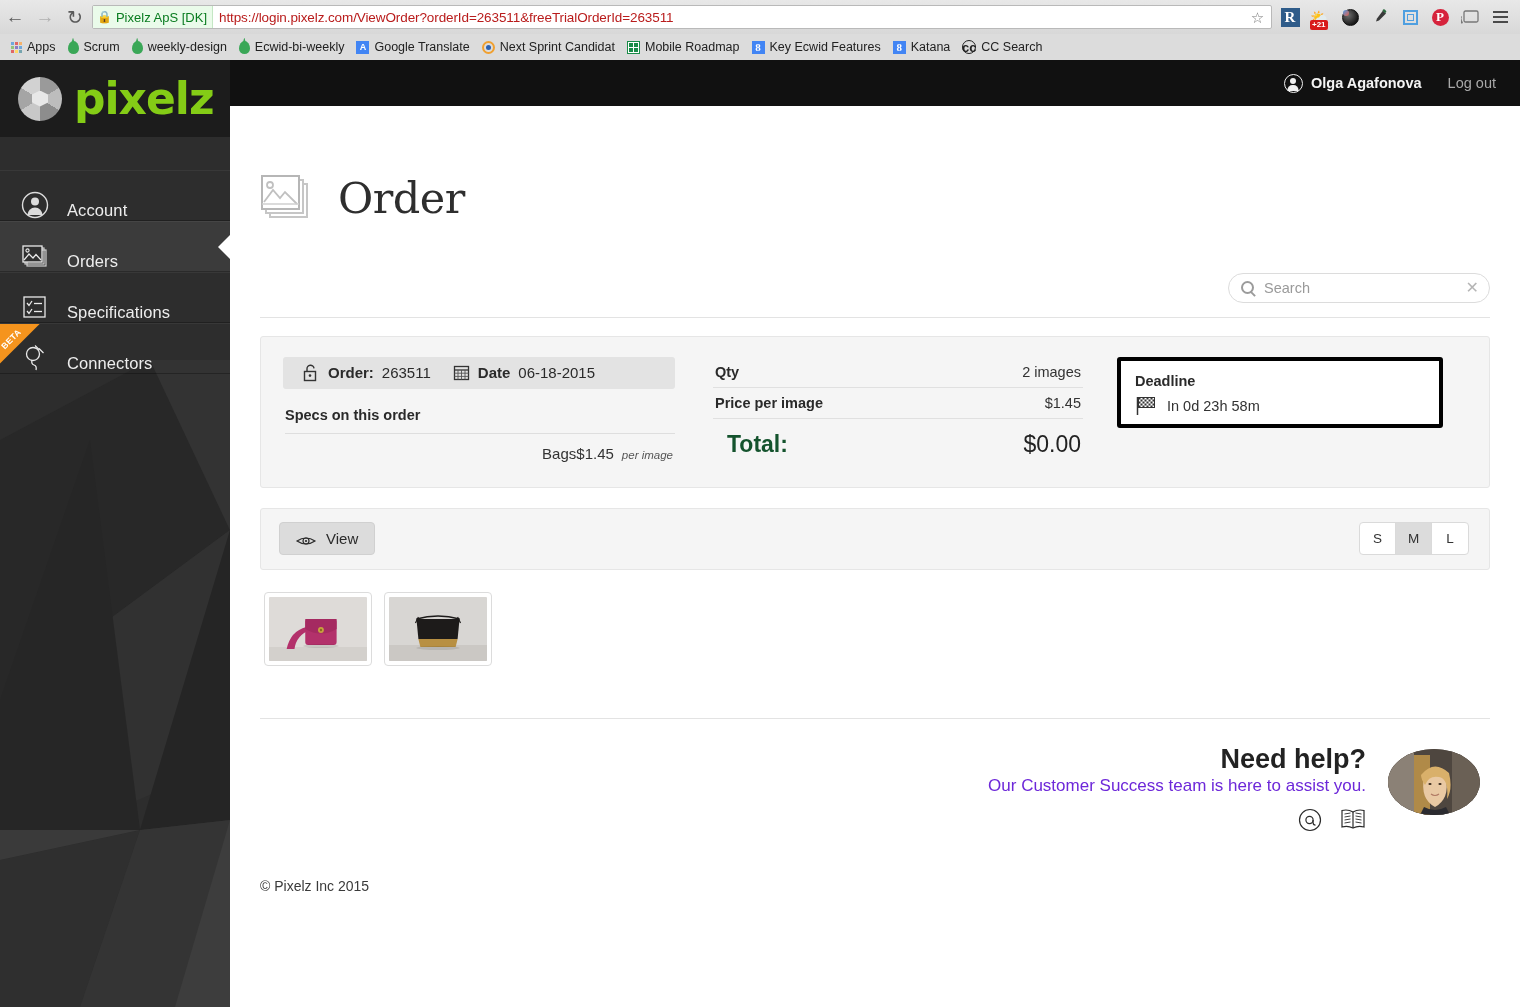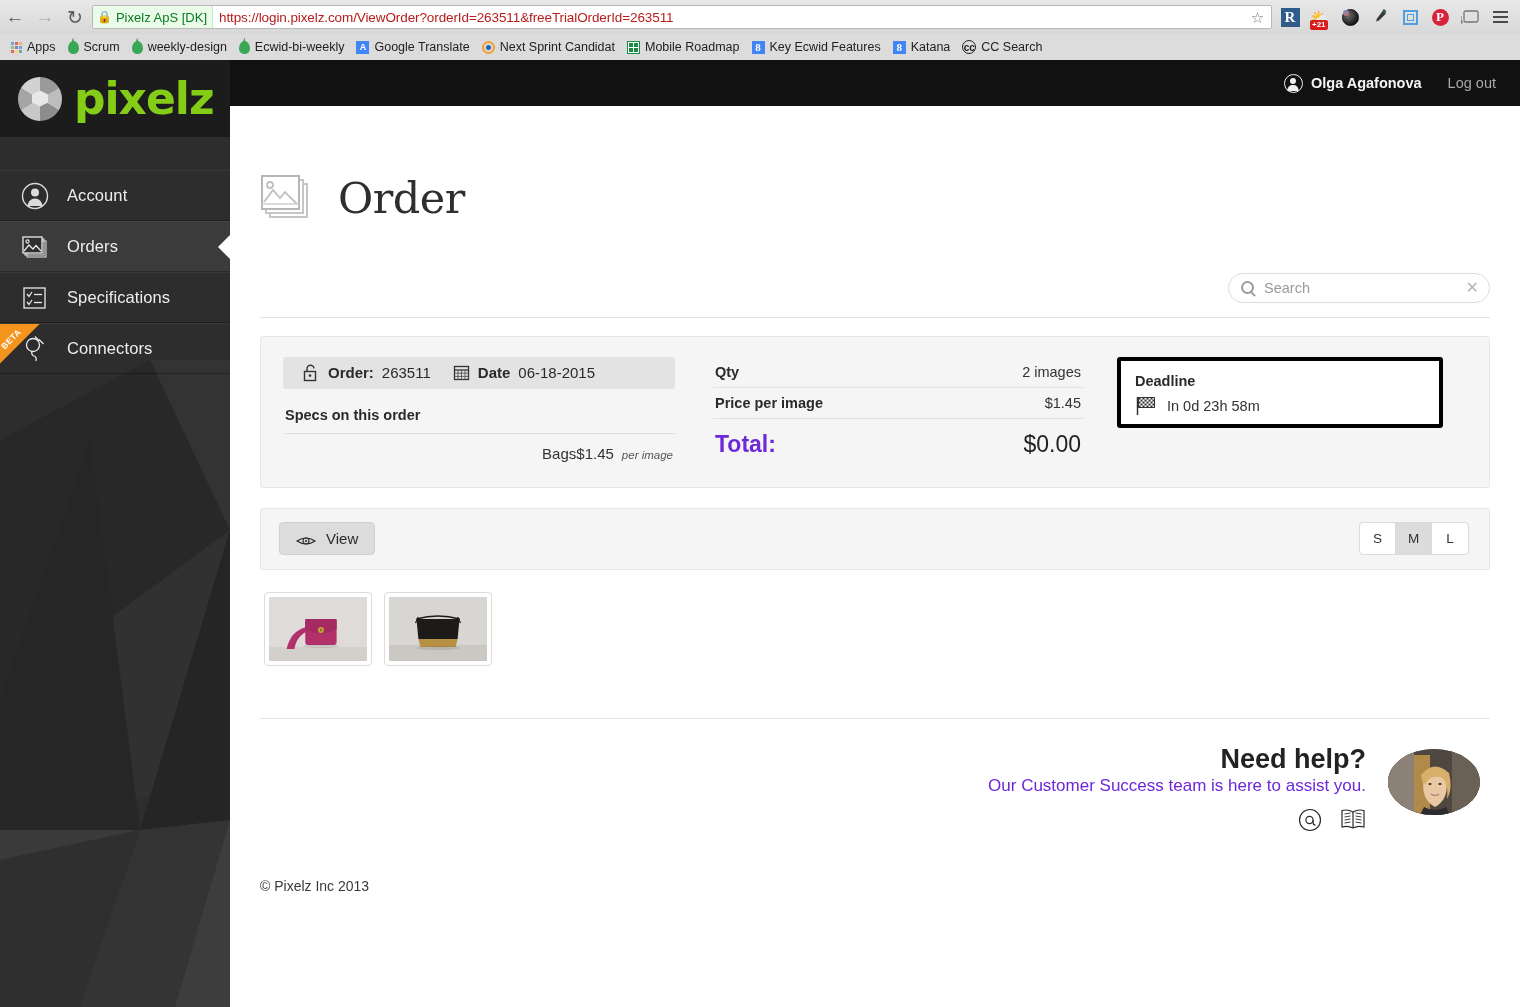--- a/index.html
+++ b/index.html
@@ -135,21 +135,21 @@
     display:grid;grid-template-columns:1fr 1fr;grid-template-rows:1fr 1fr;gap:1px;padding:1px;
   }
   .bm-sheet i{background:#1a8c48;display:block;}
   .bm-g {
     width:13px;height:13px;background:#4285f4;color:#fff;
     font-family:"Liberation Serif",serif;font-weight:bold;font-size:11px;
     display:flex;align-items:center;justify-content:center;
   }
   .bm-cc {
     width:14px;height:14px;border-radius:50%;border:1.5px solid #222;
-    font-size:10px;display:flex;align-items:center;justify-content:center;color:#222;
+    font-size:13px;display:flex;align-items:center;justify-content:center;color:#222;
     font-weight:bold;
   }
 
   
   #app { position: absolute; left:0; top:60px; width:1520px; height:947px; background:#fff; }
 
   
   #sidebar {
     position:absolute; left:0; top:0; width:230px; height:947px;
     background:#2b2b2b; overflow:hidden;
@@ -168,21 +168,21 @@
     content:''; position:absolute; left:50%; top:50%; transform:translate(-50%,-50%);
     width:16px;height:16px;background:#e8e8e8;
     clip-path: polygon(50% 0,100% 25%,100% 75%,50% 100%,0 75%,0 25%);
   }
   .logo-text {
     color:#84cc16; font-size:44px; font-weight:bold; letter-spacing:-1px;
     font-family:"DejaVu Sans", sans-serif;
   }
   #nav-list { position:relative; padding-top:33px; }
   .nav-item {
-    position:relative; height:51px; display:flex; align-items:center;
+    position:relative; height:51px; display:flex; align-items:flex-end;
     padding-left:20px; gap:17px; color:#e6e6e6; cursor:pointer;
     border-top:1px solid rgba(255,255,255,0.055);
     border-bottom:1px solid rgba(0,0,0,0.28);
   }
   .nav-item.active { background:rgba(255,255,255,0.07); }
   .nav-item .nav-label { font-size:16.5px; color:#ededed; letter-spacing:0.1px; }
   .nav-ico { width:30px; height:30px; position:relative; flex:none; }
   .nav-ico svg { display:block; }
   .active-arrow {
     position:absolute; right:-1px; top:50%; transform:translateY(-50%);
@@ -266,21 +266,21 @@
   .specs-row .sp-name { flex:1; }
   .specs-row .sp-price { font-size:15px; color:#333; }
   .specs-row .sp-unit { font-size:11.5px; font-style:italic; color:#555; margin-left:8px; }
 
   .sum-mid { width:370px; flex:none; margin-left:38px; }
   .kv { display:flex; align-items:flex-start; padding:7px 2px; }
   .kv .k { flex:1; font-size:14.5px; font-weight:bold; color:#2a2a2a; }
   .kv .v { font-size:14.5px; color:#333; }
   .kv.div { border-top:1px solid #e0e0e0; }
   .kv.total { border-top:1px solid #e0e0e0; padding-top:12px; }
-  .kv.total .k { font-size:23px; font-weight:bold; color:#6d28d9; }
+  .kv.total .k { font-size:23px; font-weight:bold; color:#14532d;margin-left:12px; }
   .kv.total .v { font-size:23px; color:#222; }
 
   .sum-right { flex:1; margin-left:34px; }
   #deadline-box {
     background:#fff; border:4px solid #000000; border-radius:3px;
     padding:12px 14px 8px 14px; width:326px;
   }
   #deadline-title { font-size:14.5px; font-weight:bold; color:#2a2a2a; margin-bottom:7px; }
   #deadline-row { display:flex; align-items:center; gap:10px; font-size:14.5px; color:#333; }
 
@@ -734,16 +734,16 @@
           <path d="M36 28 q10 -14 22 0 q4 22 -11 30 q-15 -8 -11 -30 Z" fill="#e9c9a3"></path>
           <path d="M33 26 q13 -16 28 -2 q4 16 -2 26 q2 -20 -8 -22 q-10 -2 -14 8 q-4 -6 -4 -10 Z" fill="#d9b06a"></path>
           <path d="M36 58 q11 6 22 0 l4 8 H32 Z" fill="#2b2b30"></path>
           <ellipse cx="42" cy="35" rx="1.6" ry="1.1" fill="#3a2a1c"></ellipse>
           <ellipse cx="52" cy="35" rx="1.6" ry="1.1" fill="#3a2a1c"></ellipse>
           <path d="M43 45 q4 3 8 0" fill="none" stroke="#b07a64" stroke-width="1.2"></path>
         </svg>
       </div>
     </div>
 
-    <div id="footer">© Pixelz Inc 2013</div>
+    <div id="footer">© Pixelz Inc 2015</div>
 
   </div>
 </div>
 
 </body></html>

